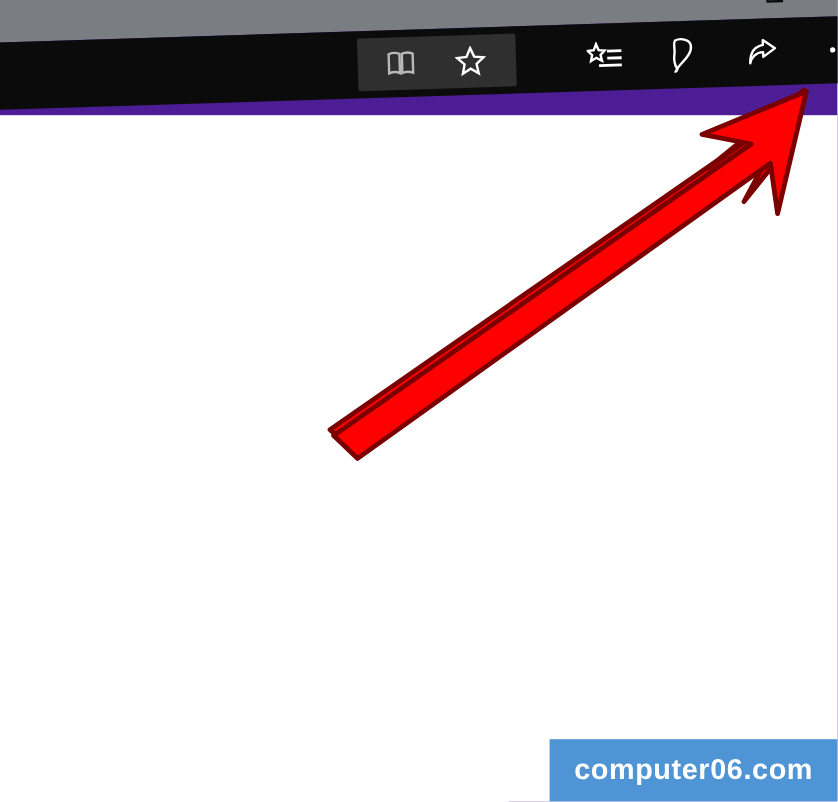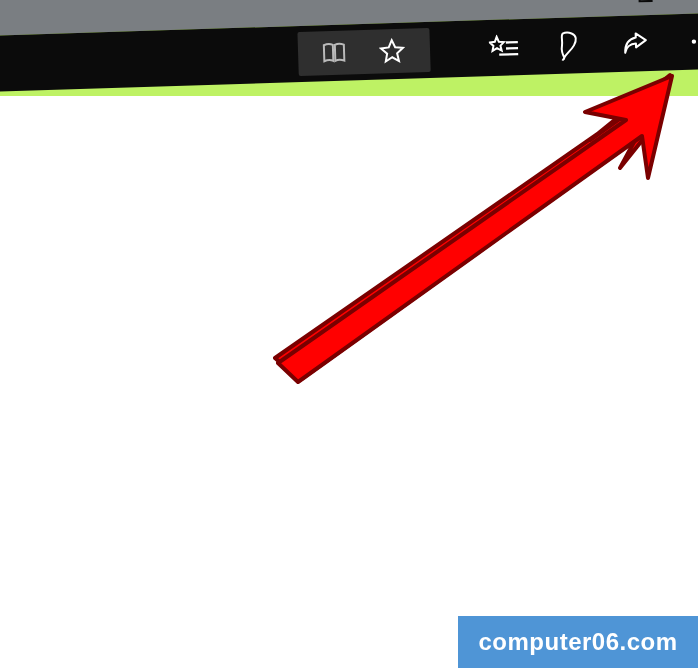--- a/index.html
+++ b/index.html
@@ -1,18 +1,18 @@
 <!DOCTYPE html>
 <html><head>
 <meta charset="utf-8">
 <style>
   * { margin: 0; padding: 0; box-sizing: border-box; }
   html, body { width: 698px; height: 668px; overflow: hidden; font-family: Arial, sans-serif; background: #fff; }
 
-  .stage { position: relative; width: 698px; height: 668px; background: #bef264; text-align: center; }
+  .stage { position: relative; width: 698px; height: 668px; background: #4c1d95; text-align: center; }
 
   
   .window-chrome {
     position: absolute;
     top: 0; left: 0; right: 0;
     transform-origin: top left;
     transform: rotate(-1.8deg);
     width: 760px;
     margin-left: -20px;
     margin-top: -8px;

